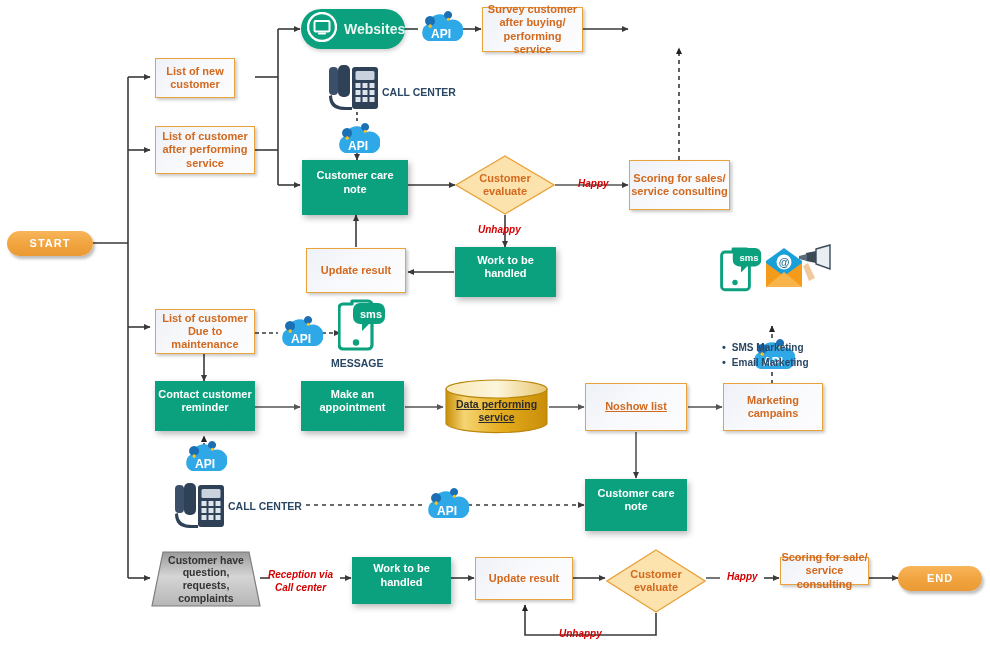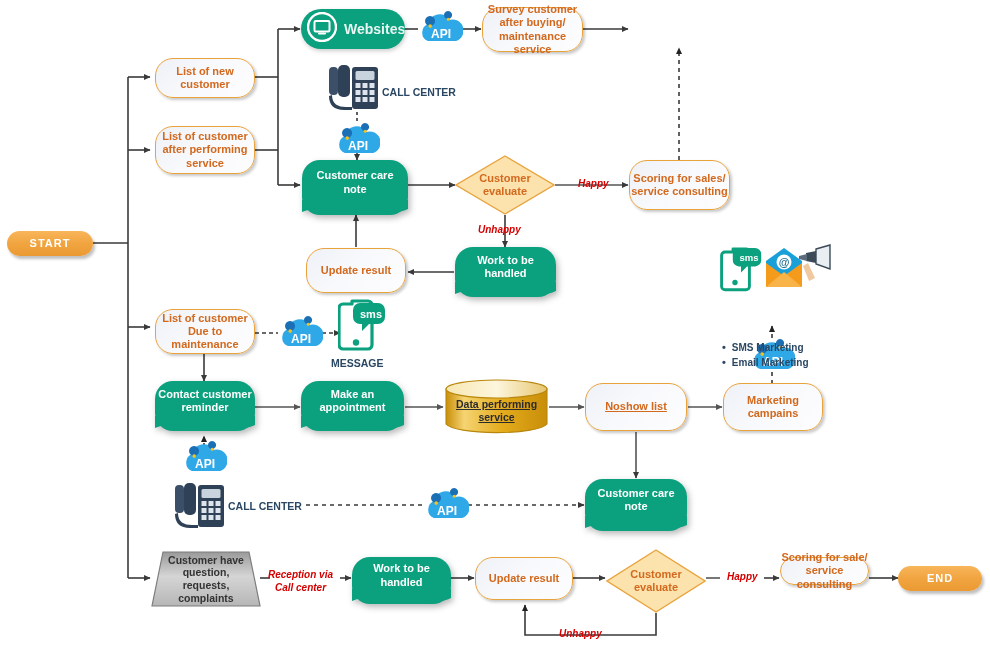--- a/index.html
+++ b/index.html
@@ -3,21 +3,21 @@
 <meta charset="utf-8">
 <title>Customer Care Process Flowchart</title>
 <style>
   html,body{margin:0;padding:0;background:#ffffff;}
   body{width:990px;height:650px;position:relative;overflow:hidden;
        font-family:"Liberation Sans","DejaVu Sans",sans-serif;}
   #canvas{position:absolute;left:0;top:0;width:990px;height:650px;}
   svg.edges{position:absolute;left:0;top:0;width:990px;height:650px;pointer-events:none;}
 
   .node{position:absolute;box-sizing:border-box;display:flex;align-items:center;
-        justify-content:center;text-align:center;line-height:1.2;border-radius:18px;}
+        justify-content:center;text-align:center;line-height:1.2;}
 
   
   .box-light{
      border:1.5px solid #e8a33d;
      background:linear-gradient(135deg,#eef1f7 0%,#f8f9fc 45%,#fdfdfe 100%);
      color:#d2691e;font-weight:bold;font-size:11px;
      box-shadow:2px 2px 3px rgba(0,0,0,0.22);
   }
   
   .box-teal{
@@ -168,21 +168,21 @@
   </svg>
 
   <div class="node pill" style="left:7px;top:231px;width:86px;height:25px;">
     <span>START</span>
   </div>
 
   <div class="node pill" style="left:898px;top:566px;width:84px;height:25px;">
     <span>END</span>
   </div>
 
-  <div class="node box-light" style="left:155px;top:58px;width:100px;height:40px;">
+  <div class="node box-light" style="left:155px;top:58px;width:80px;height:40px;">
     <div>
       <div>List of new</div>
       <div>customer</div>
     </div>
   </div>
 
   <div class="node box-light" style="left:155px;top:126px;width:100px;height:48px;">
     <div>
       <div>List of customer</div>
       <div>after performing</div>
@@ -195,21 +195,21 @@
       <div>List of customer</div>
       <div>Due to</div>
       <div>maintenance</div>
     </div>
   </div>
 
   <div class="node box-light" style="left:482px;top:7px;width:101px;height:45px;">
     <div>
       <div>Survey customer</div>
       <div>after buying/</div>
-      <div>maintenance service</div>
+      <div>performing service</div>
     </div>
   </div>
 
   <div class="node box-light" style="left:629px;top:160px;width:101px;height:50px;">
     <div>
       <div>Scoring for sales/</div>
       <div>service consulting</div>
     </div>
   </div>
 

